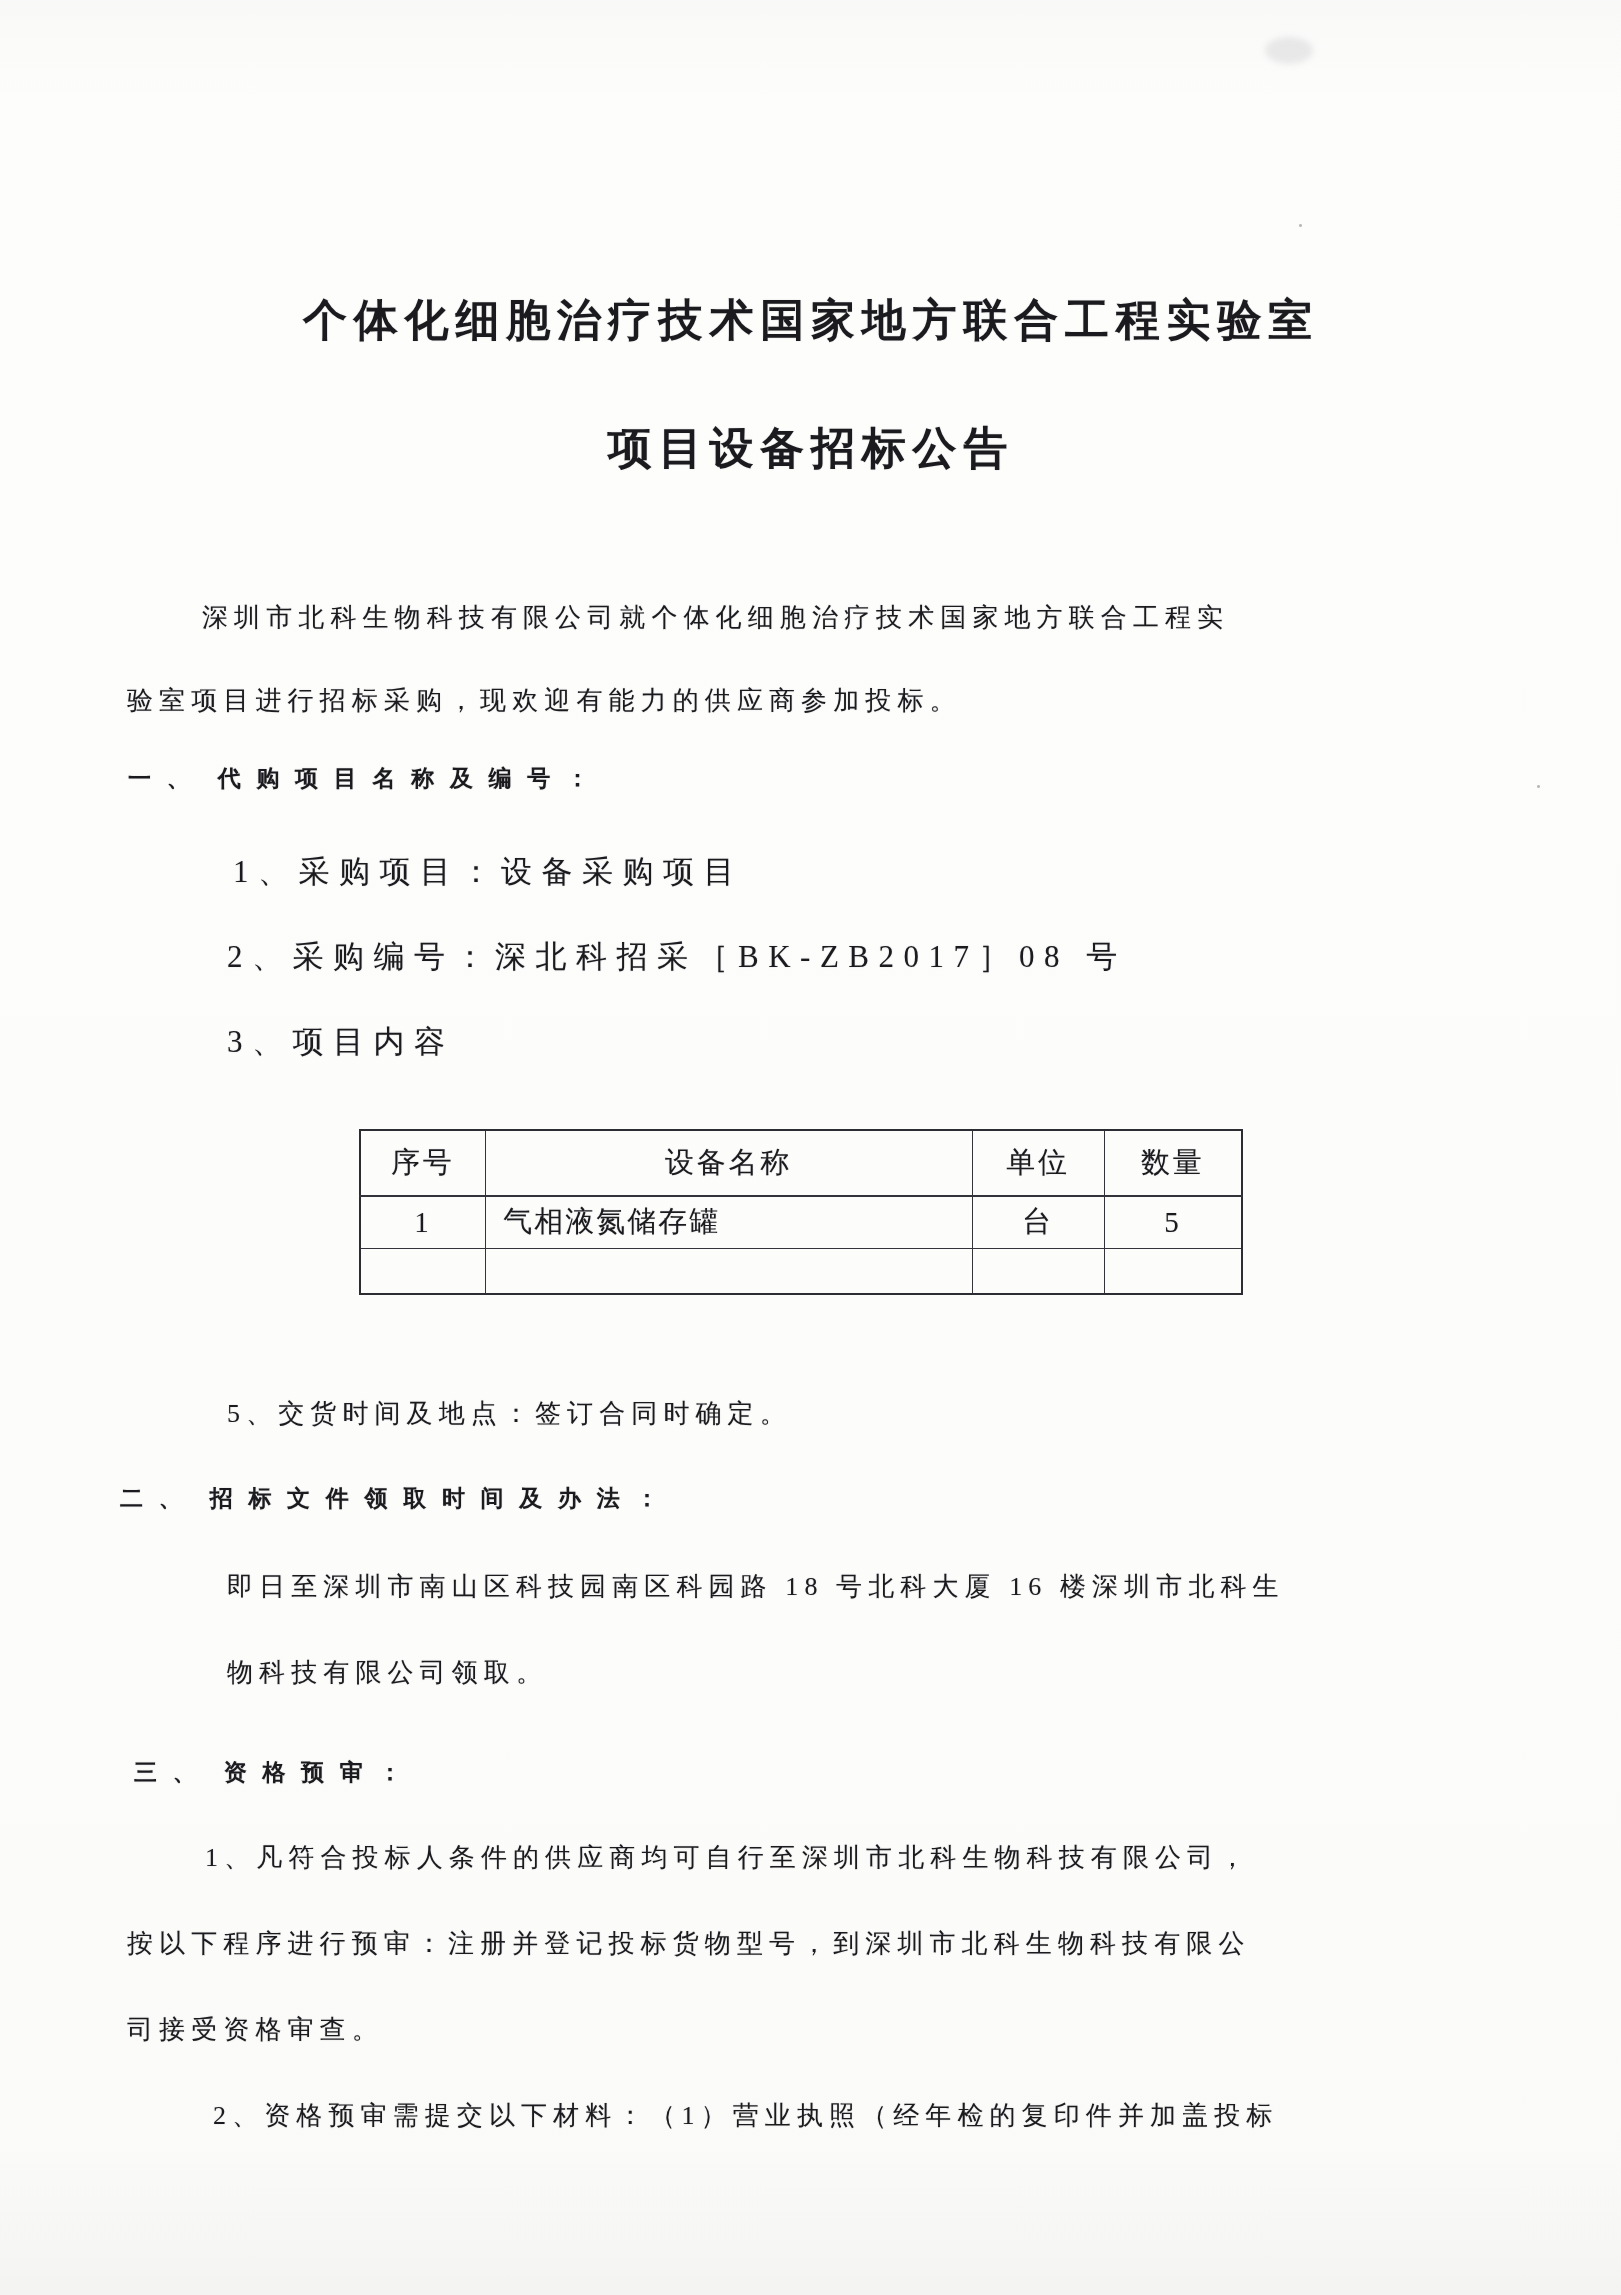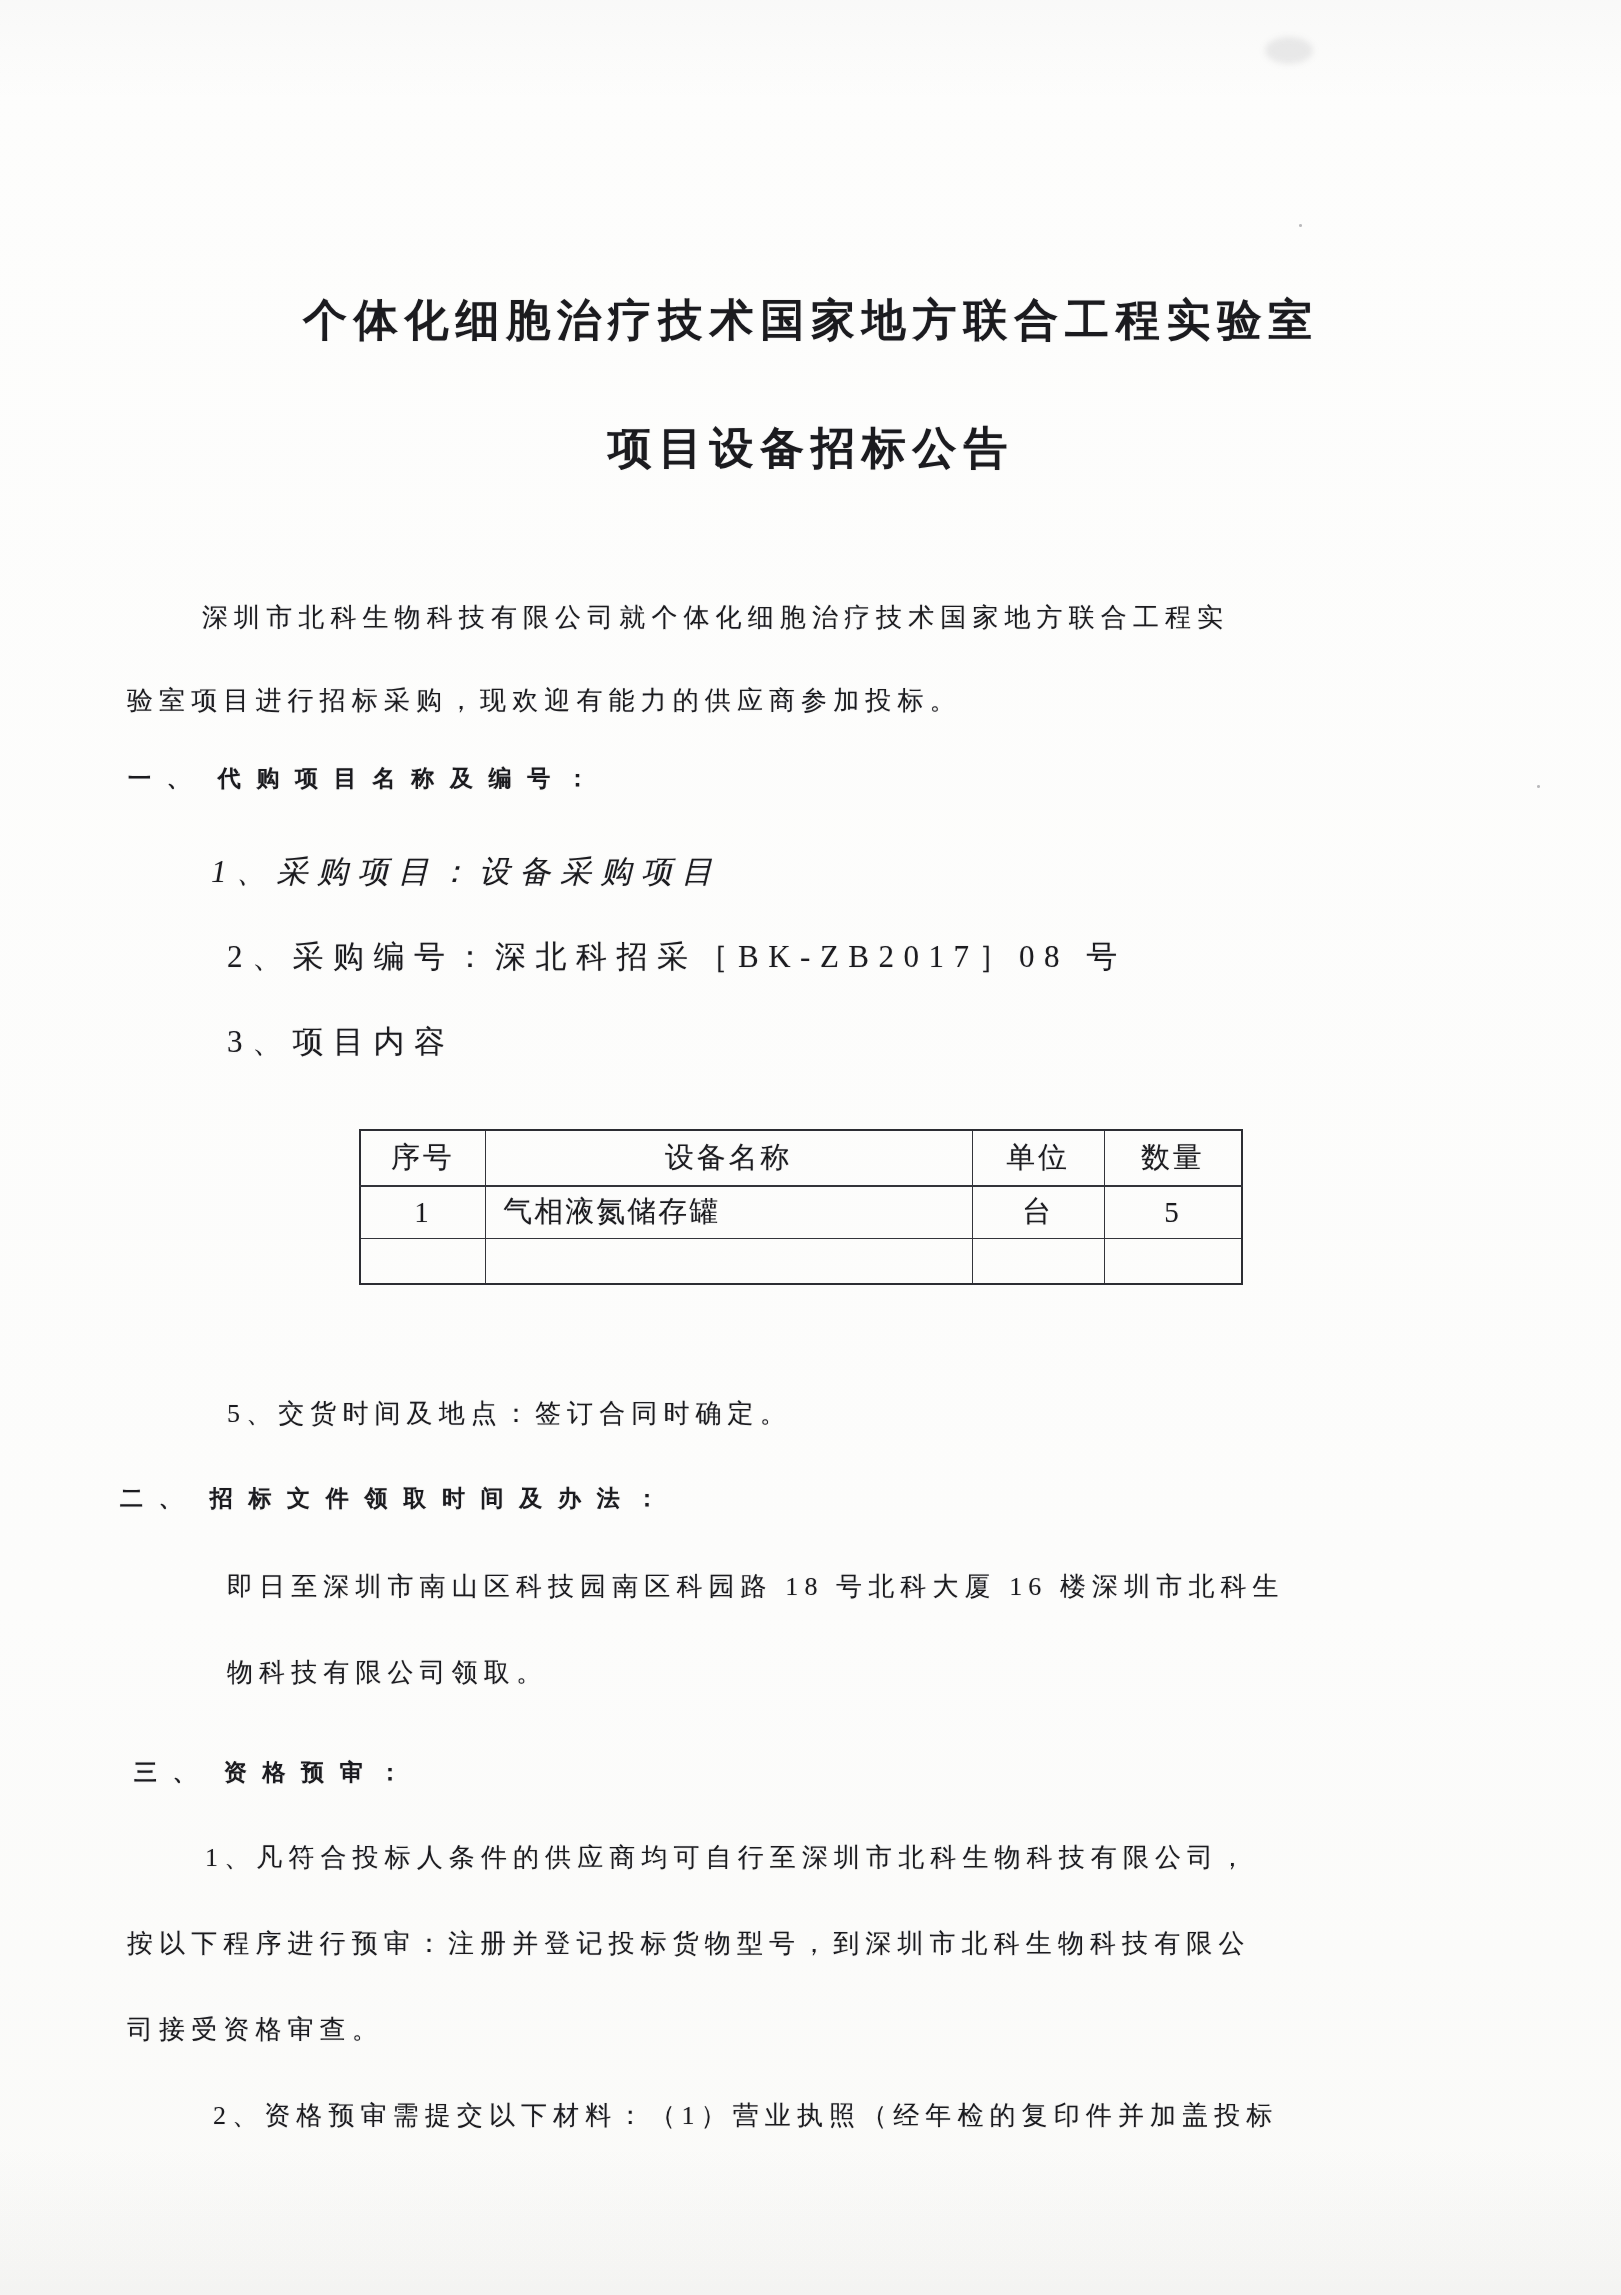--- a/index.html
+++ b/index.html
@@ -49,21 +49,21 @@
   }
   table.equip-table th, table.equip-table td {
     border: 1.4px solid #33343a;
     text-align: center;
     vertical-align: middle;
     font-weight: 400;
     padding: 0;
     text-shadow: 0 0 1.4px rgba(30,30,45,0.2);
   }
   table.equip-table { border: 2px solid #2c2d33; }
-  table.equip-table thead tr { height: 56px; }
+  table.equip-table thead tr { height: 66px; }
   table.equip-table thead tr th { border-bottom-width: 2px; }
   table.equip-table tbody tr.row-filled { height: 52px; }
   table.equip-table tbody tr.row-empty { height: 46px; }
   table.equip-table td.cell-name { text-align: left; padding-left: 17.7px; letter-spacing: 2px; }
   .smudge {
     position: absolute;
     border-radius: 50%;
     background: rgba(70,70,80,0.10);
     filter: blur(3.4px);
   }
@@ -102,21 +102,21 @@
   <div class="line title" style="top:295px;">个体化细胞治疗技术国家地方联合工程实验室</div>
 
   <div class="line body-text" style="top:603px; left:202px;">深圳市北科生物科技有限公司就个体化细胞治疗技术国家地方联合工程实</div>
 
   <div class="line body-text" style="top:686px; left:127px;">验室项目进行招标采购，现欢迎有能力的供应商参加投标。</div>
 
   <div class="line heading" style="top:765px; left:128px;">
     <span class="hnum">一、</span><span>代购项目名称及编号：</span>
   </div>
 
-  <div class="line body-loose" style="top:854px; left:211px;font-style:italic;">1、采购项目：设备采购项目</div>
+  <div class="line body-loose" style="top:854px; left:233px;">1、采购项目：设备采购项目</div>
 
   <div class="line body-loose" style="top:939px; left:227px;">2、采购编号：深北科招采［BK-ZB2017］08 号</div>
 
   <div class="line body-loose" style="top:1024px; left:227px;">3、项目内容</div>
 
   <table class="equip-table">
     <colgroup>
       <col style="width:125px">
       <col style="width:487px">
       <col style="width:132px">

